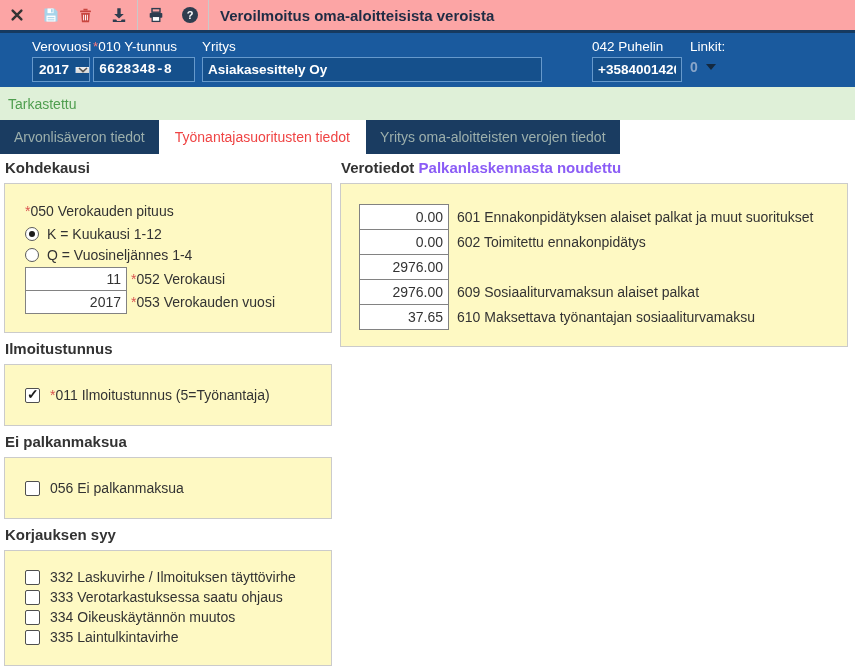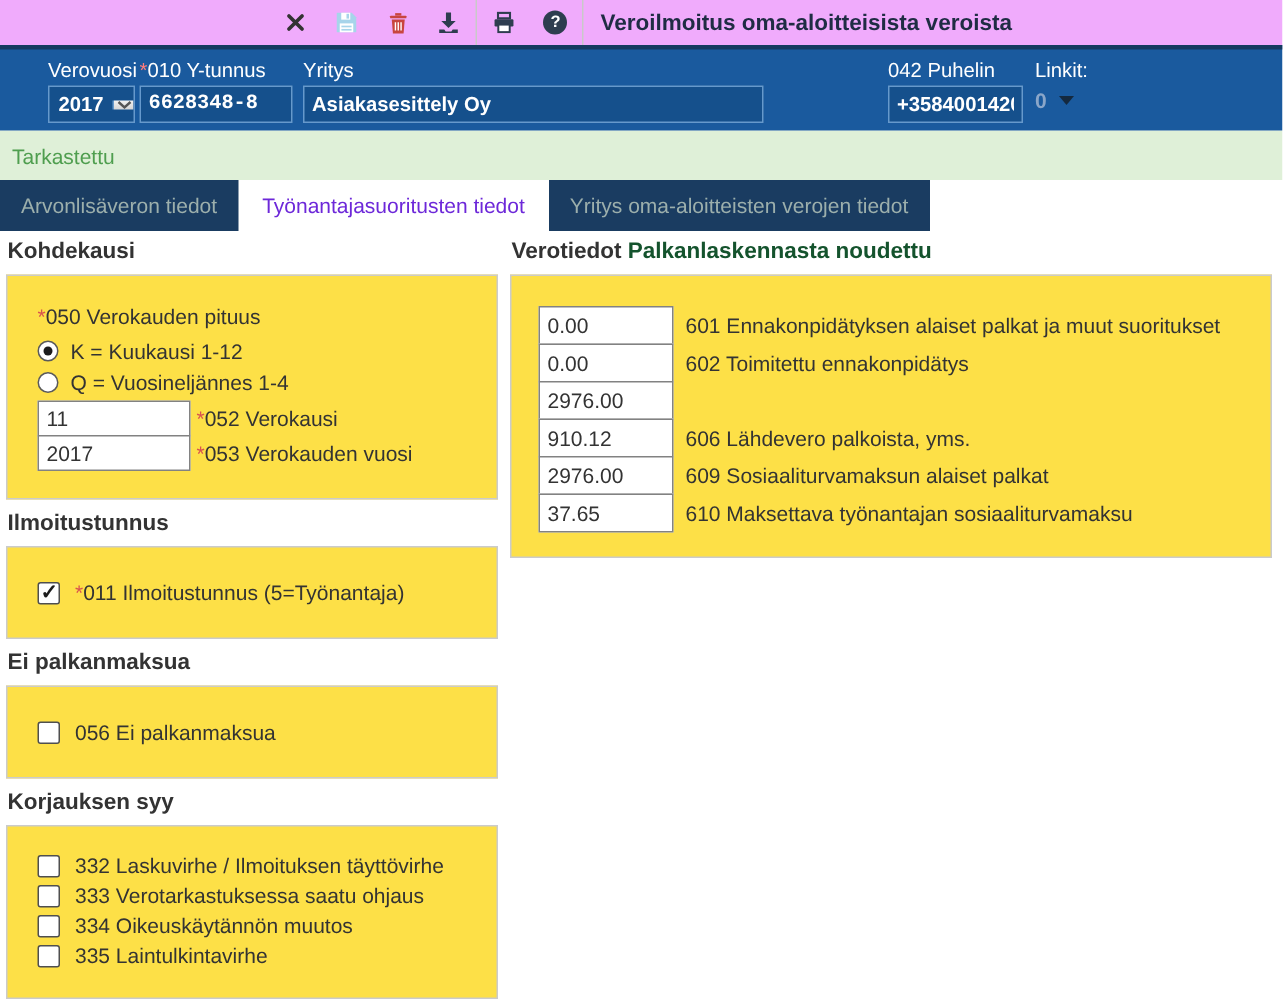--- a/index.html
+++ b/index.html
@@ -2,68 +2,68 @@
 <html><head>
 <meta charset="utf-8">
 <style>
   * { box-sizing: border-box; }
   html,body { margin:0; padding:0; }
   body {
     width:855px; height:667px; overflow:hidden; background:#fff;
     font-family:"Liberation Sans", sans-serif; color:#333; font-size:14px;
   }
   
-  .toolbar { height:30px; display:flex; align-items:center; background:#f0abfc;justify-content:center; }
+  .toolbar { height:30px; display:flex; align-items:center; background:#fca5a5; }
   .tb-btn { width:34px; height:30px; display:flex; align-items:center; justify-content:center; cursor:pointer; background:none; border:none; padding:0; }
   .tb-sep { width:1px; height:30px; background:#c9c9c9; margin:0 1px; }
   .tb-title { margin-left:10px; font-weight:bold; font-size:15px; color:#1f2c44; white-space:nowrap; }
   .help-glyph { width:16px; height:16px; border-radius:50%; background:#2e3d4f; display:flex; align-items:center; justify-content:center; }
   .help-glyph::after { content:"?"; color:#fff; font-size:11px; font-weight:bold; line-height:1; }
   
   .header { height:57px; background:#1a5a9e; border-top:3px solid #163a60; position:relative; }
   .hgroup { position:absolute; top:0; }
   .hlabel { display:block; color:#fff; font-size:13.5px; margin-top:6px; white-space:nowrap; }
   .hlabel .req { color:#ff7b7b; }
   .hfield { margin-top:3px; height:25px; background:#15508c; border:1px solid #6699cc; color:#fff;
             font-weight:bold; font-size:13.5px; font-family:"Liberation Sans",sans-serif;
             padding:0 5px; display:flex; align-items:center; overflow:hidden; white-space:nowrap; }
   input.hfield { display:block; }
   .g-verovuosi { left:32px; } .g-ytunnus { left:93px; } .g-yritys { left:202px; }
   .g-puhelin { left:592px; } .g-linkit { left:690px; }
   .sel { display:flex; padding:0; width:58px; cursor:pointer; }
   .sel-value { flex:1; display:flex; align-items:center; padding:0 6px; }
   .sel-btn { width:19px; background:linear-gradient(#f2f2f2,#d5d5d5); border-left:1px solid #6699cc;
              display:flex; align-items:center; justify-content:center; }
-  .w-ytunnus { width:102px;font-family:Liberation Mono, monospace; } .w-yritys { width:307px; } .w-puhelin { width:90px; }
+  .w-ytunnus { width:102px;font-family:Liberation Mono, monospace; } .w-yritys { width:340px; } .w-puhelin { width:90px; }
   .linkit-val { margin-top:5px; display:flex; align-items:center; gap:8px; cursor:pointer; }
   .linkit-num { color:#8aa6c9; font-weight:bold; font-size:14px; }
   .caret-down { width:0; height:0; border-left:5px solid transparent; border-right:5px solid transparent; border-top:6px solid #14293f; }
   
   .statusbar { height:33px; background:#dff0d8; color:#4f9e4f; display:flex; align-items:center; padding-left:8px; font-size:14px; }
   .tabs { height:34px; display:flex; background:#fff; align-items:stretch; }
   .tab { padding:0 14px; display:flex; align-items:center; font-size:14px; background:#1a3c61; color:#9cafac; margin-right:2px; cursor:pointer; white-space:nowrap; }
-  .tab.active { background:#fff; color:#6d28d9; cursor:default; }
+  .tab.active { background:#fff; color:#ef4444; cursor:default; }
   
   .content { display:flex; padding:5px 0 0 4px; }
   .col-left { width:328px; flex:0 0 328px; }
   .col-right { margin-left:8px; width:508px; flex:0 0 508px; }
   .sec-h { font-size:15px; font-weight:bold; color:#333; margin:0 0 6px 1px; line-height:18px; white-space:nowrap; }
-  .sec-h .green { color:#14532d; }
+  .sec-h .green { color:#8b5cf6; }
   .mt { margin-top:7px; }
-  .panel { background:#fde047; border:1px solid #cbcbcb; }
+  .panel { background:#fef9c3; border:1px solid #cbcbcb; }
   .req { color:#d9534f; }
   
   .p-kohde { padding:19px 6px 18px 20px; }
   .plabel { margin-bottom:7px; white-space:nowrap; }
   .radio-row { display:flex; align-items:center; margin:5px 0; cursor:pointer; }
   .radio { width:14px; height:14px; border:1px solid #5a5a5a; border-radius:50%; background:#fff; margin-right:8px; position:relative; flex:0 0 14px; }
   .radio.selected::after { content:""; position:absolute; left:3px; top:3px; width:6px; height:6px; border-radius:50%; background:#1b1b1b; }
   .inp-row { display:flex; align-items:center; margin-top:-1px; white-space:nowrap; }
   .inp-row:first-of-type { margin-top:6px; }
-  .num-input { width:102px; height:24px; border:1px solid #828282; background:#fff; text-align:left;
+  .num-input { width:102px; height:24px; border:1px solid #828282; background:#fff; text-align:right;
                font-size:14px; font-family:"Liberation Sans",sans-serif; color:#333; padding:0 5px; }
   .inp-row .lbl { margin-left:4px; }
   
   .p-check { padding:18px 6px 18px 20px; }
   .check-row { display:flex; align-items:center; margin:4px 0; cursor:pointer; white-space:nowrap; }
   .checkbox { width:15px; height:15px; border:1px solid #4f4f4f; border-radius:2px; background:#fff; margin-right:10px; position:relative; flex:0 0 15px; }
   .checkbox.checked::after { content:"✓"; position:absolute; left:1px; top:-3px; font-size:14px; font-weight:bold; color:#1c1c1c; }
   .p-syy { padding:15px 6px 16px 20px; }
   .p-syy .check-row { margin:3px 0 4px; }
   
@@ -237,24 +237,20 @@
         <span class="lbl">601 Ennakonpidätyksen alaiset palkat ja muut suoritukset</span>
       </div>
       <div class="vrow">
         <input class="num-input" readonly="" value="0.00" style="">
         <span class="lbl">602 Toimitettu ennakonpidätys</span>
       </div>
       <div class="vrow">
         <input class="num-input" readonly="" value="2976.00" style="">
       </div>
       <div class="vrow">
-        <input class="num-input" readonly="" value="910.12" style="">
-        <span class="lbl">606 Lähdevero palkoista, yms.</span>
-      </div>
-      <div class="vrow">
         <input class="num-input" readonly="" value="2976.00" style="">
         <span class="lbl">609 Sosiaaliturvamaksun alaiset palkat</span>
       </div>
       <div class="vrow">
         <input class="num-input" readonly="" value="37.65" style="">
         <span class="lbl">610 Maksettava työnantajan sosiaaliturvamaksu</span>
       </div>
     </div>
   </div>
 

